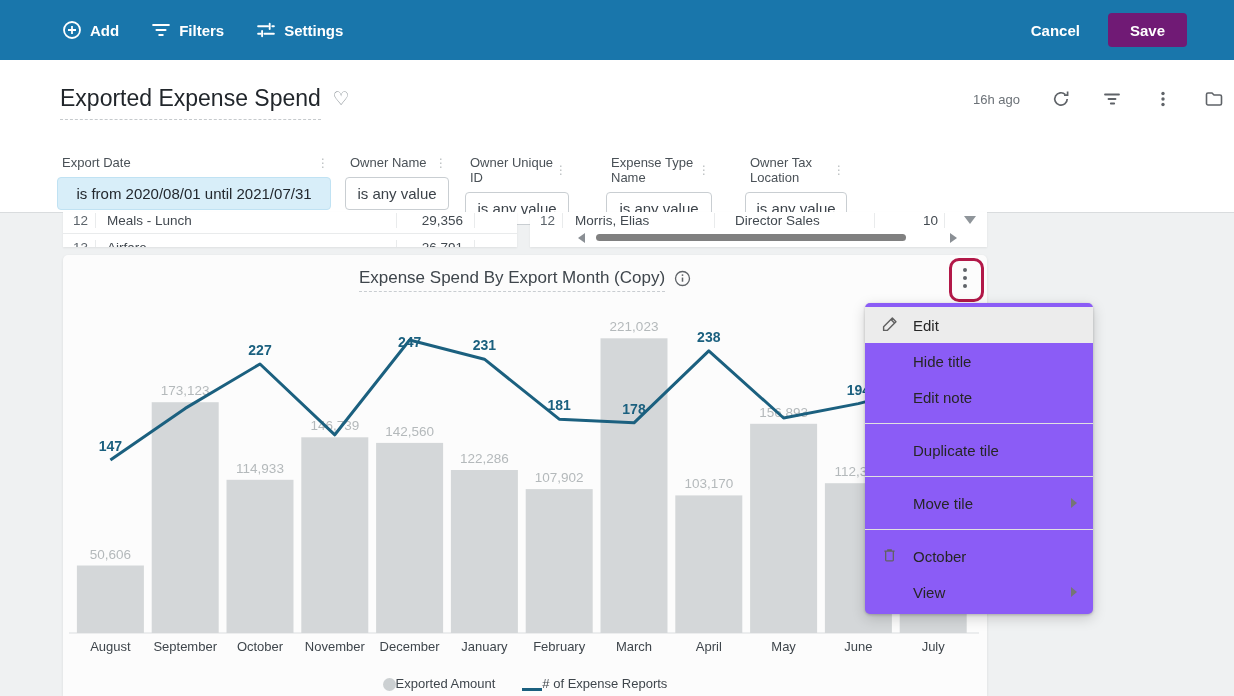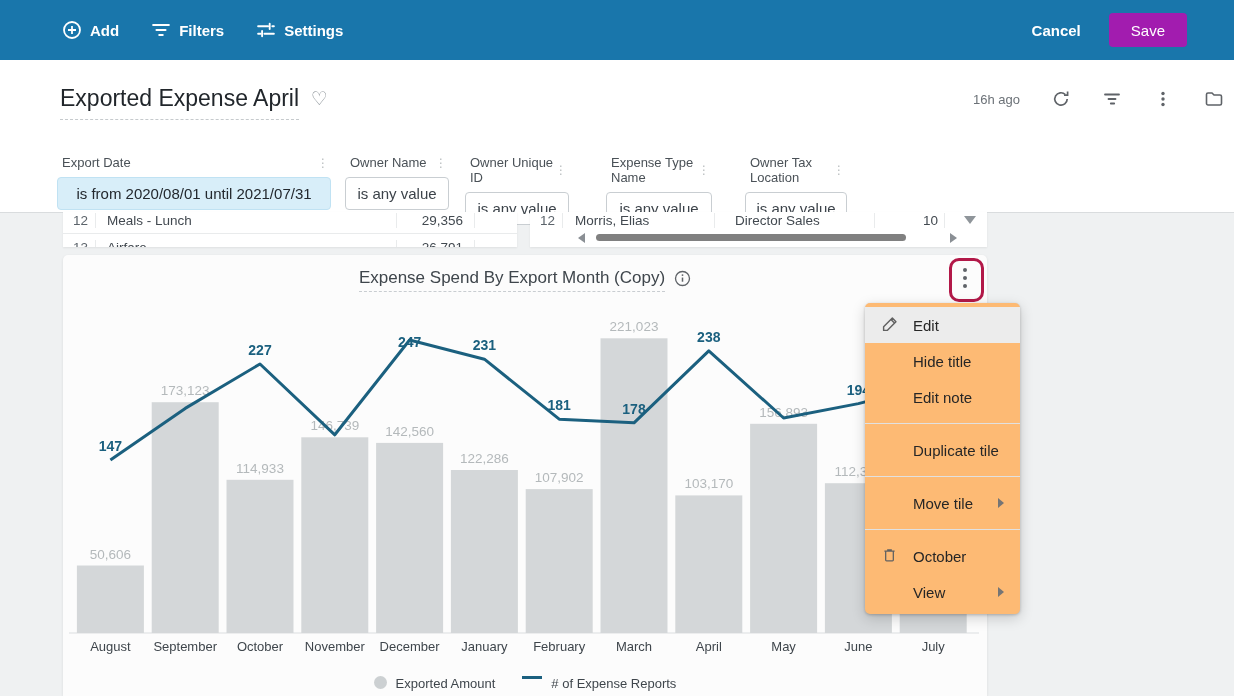--- a/index.html
+++ b/index.html
@@ -5,21 +5,21 @@
   html,body{margin:0;padding:0;background:#eff1f2;}
   #app{position:relative;width:1234px;height:696px;overflow:hidden;background:#eff1f2;
        font-family:"Liberation Sans","DejaVu Sans",sans-serif;color:#23282d;}
   
   .topbar{position:absolute;left:0;top:0;width:1234px;height:60px;background:#1976ab;
           display:flex;align-items:center;}
   .tb-left{display:flex;align-items:center;gap:32px;margin-left:62px;}
   .tb-btn{display:flex;align-items:center;gap:8px;color:#fff;font-size:15px;font-weight:bold;cursor:pointer;}
   .tb-right{margin-left:auto;margin-right:47px;display:flex;align-items:center;gap:28px;}
   .tb-cancel{color:#fff;font-size:15px;font-weight:bold;cursor:pointer;}
-  .tb-save{background:#a21caf;color:#fff;font-size:15px;font-weight:normal;border:none;
+  .tb-save{background:#701a75;color:#fff;font-size:15px;font-weight:bold;border:none;
            border-radius:4px;padding:0 22px;height:34px;cursor:pointer;}
   
   .header{position:absolute;left:0;top:60px;width:1234px;height:152px;background:#fff;
           border-bottom:1px solid #d9dcde;}
   .title-row{position:absolute;left:60px;top:25px;display:flex;align-items:flex-start;}
   .dash-title{font-size:23px;color:#21262b;border-bottom:1px dashed #c6cacd;padding-bottom:7px;}
   .heart{font-size:19px;color:#8d9499;margin-left:12px;margin-top:2px;cursor:pointer;}
   .meta-row{position:absolute;left:973px;top:29px;display:flex;align-items:center;gap:31px;}
   .meta-age{font-size:13px;color:#6b7177;}
   .hicon{width:20px;height:20px;cursor:pointer;display:block;}
@@ -59,29 +59,29 @@
   .ct-titlerow{position:absolute;left:0;right:0;top:13px;display:flex;justify-content:center;
                align-items:center;gap:9px;z-index:3;}
   .ct-title{font-size:17px;color:#3f464c;border-bottom:1px dashed #c9cdd1;padding-bottom:3px;}
   .ct-kebab{position:absolute;left:894px;top:9px;width:15px;height:27px;display:flex;
             flex-direction:column;align-items:center;justify-content:center;gap:4px;cursor:pointer;z-index:3;}
   .ct-kebab i{width:4px;height:4px;border-radius:50%;background:#5f6368;}
   .anno-box{position:absolute;left:886px;top:3px;width:29px;height:38px;border:3px solid #b21848;
             border-radius:10px;z-index:4;pointer-events:none;}
   .legend{position:absolute;left:0;right:0;top:421px;display:flex;justify-content:center;
           gap:27px;align-items:center;font-size:13px;color:#3f464c;}
-  .lg-item{display:flex;align-items:flex-start;gap:9px;cursor:pointer;}
+  .lg-item{display:flex;align-items:flex-end;gap:0;cursor:pointer;}
   .lg-dot{width:13px;height:13px;border-radius:50%;background:#ccd0d2;}
   .lg-line{width:20px;height:3px;background:#1b607f;}
   svg text{font-family:"Liberation Sans","DejaVu Sans",sans-serif;}
   .bar-label{fill:#b4b9bb;font-size:13.5px;text-anchor:middle;}
   .line-label{fill:#1b607f;font-size:14px;font-weight:bold;text-anchor:middle;}
   .axis-label{fill:#3f464c;font-size:13px;text-anchor:middle;}
   
-  .menu{position:absolute;left:865px;top:303px;width:155px;background:#fdba74;border-radius:5px;
+  .menu{position:absolute;left:865px;top:303px;width:228px;background:#8b5cf6;border-radius:5px;
         box-shadow:0 1px 3px rgba(0,0,0,.2),0 4px 14px rgba(0,0,0,.18);padding:4px 0;z-index:50;}
   .menu-item{height:36px;display:flex;align-items:center;font-size:15px;color:#262626;cursor:pointer;}
   .menu-item.highlight{background:#ececec;}
   .mi-icon{width:24px;height:20px;margin-left:16px;flex:0 0 24px;}
   .mi-label{margin-left:8px;}
   .mi-sub{margin-left:auto;margin-right:16px;width:0;height:0;border-top:5px solid transparent;
           border-bottom:5px solid transparent;border-left:6px solid #757575;}
   .menu-divider{height:1px;background:#e1e1e1;margin:8px 0;}
 </style>
 </head>
@@ -119,21 +119,21 @@
       </div>
     </div>
     <div class="tb-right">
       <span class="tb-cancel">Cancel</span>
       <button class="tb-save">Save</button>
     </div>
   </div>
 
   <div class="header">
     <div class="title-row">
-      <span class="dash-title">Exported Expense April</span>
+      <span class="dash-title">Exported Expense Spend</span>
       <span class="heart">♡</span>
     </div>
     <div class="meta-row">
       <span class="meta-age">16h ago</span>
       <span>
         <svg class="hicon" viewBox="0 0 20 20">
             <path d="M16.2 10a6.2 6.2 0 1 1-1.9-4.5" fill="none" stroke="#5f6368" stroke-width="1.7"></path>
             <path d="M16.6 2.6v3.6h-3.6" fill="none" stroke="#5f6368" stroke-width="1.7"></path>
           </svg>
       </span>

